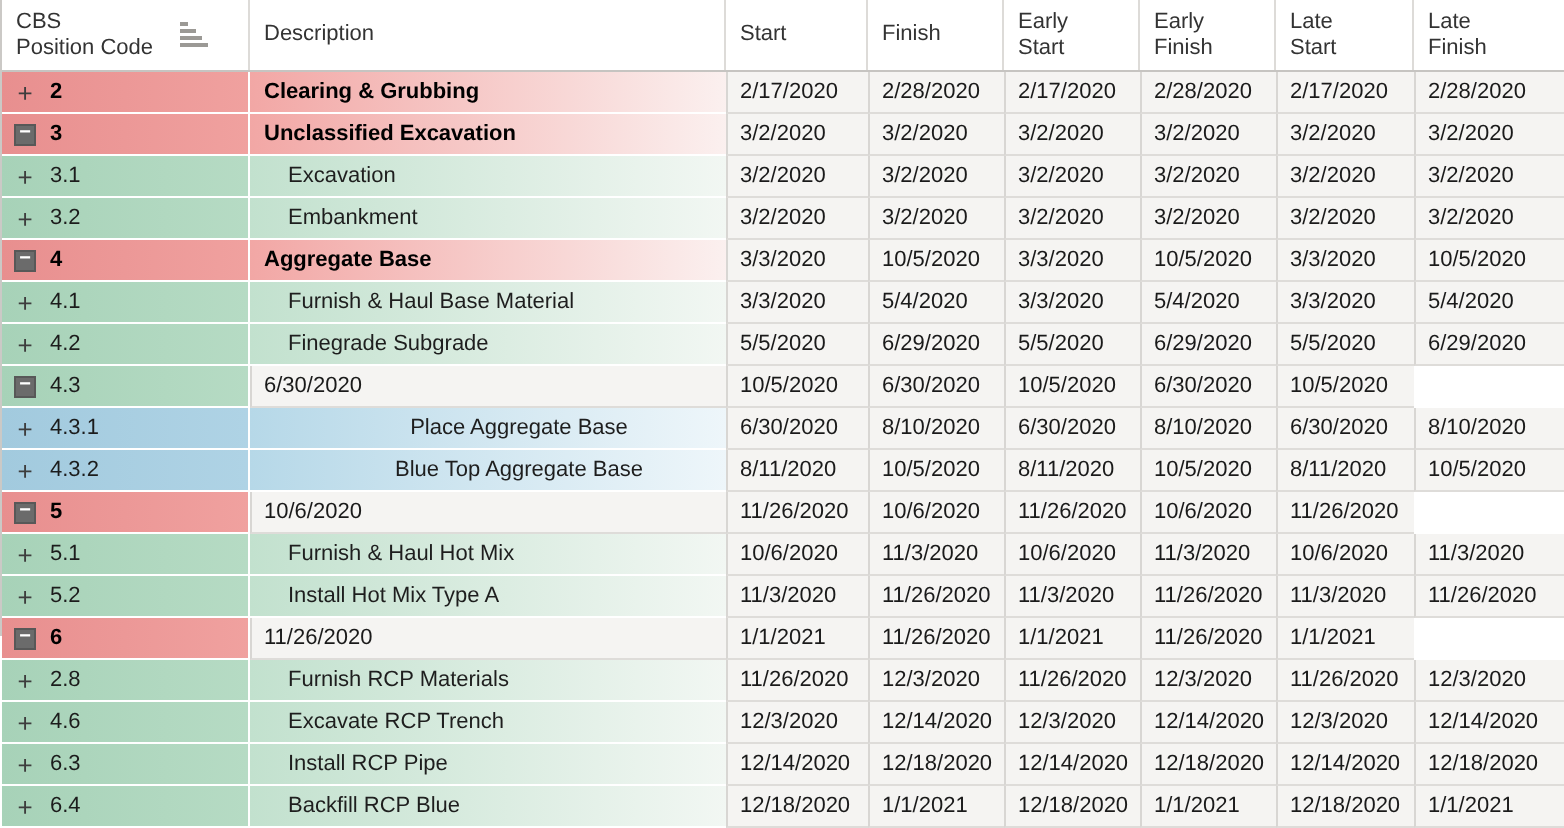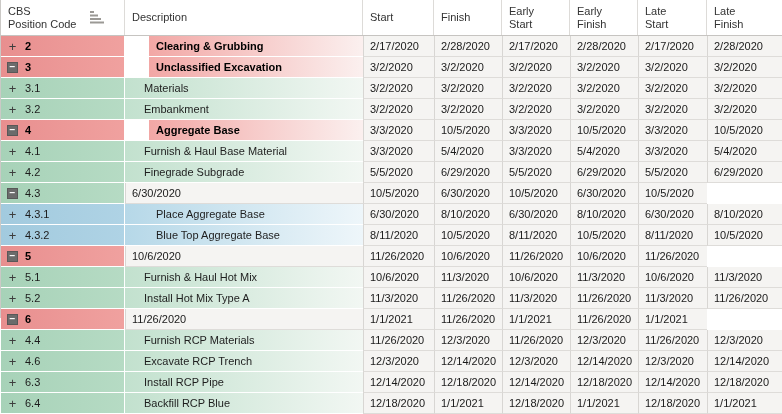--- a/index.html
+++ b/index.html
@@ -37,24 +37,24 @@
   .exp{
     width:11px;height:11px;flex:none;display:inline-flex;align-items:center;justify-content:center;
     margin-right:7px;line-height:1;cursor:default;
   }
   .plus{color:#3d3d3d;font-size:13px;font-weight:400;}
   .minus{background:#6b6b6b;border:1px solid #585858;color:#ffffff;font-size:10px;font-weight:700;box-sizing:border-box;}
   .ct{color:#1c1c1c;}
   .l1 .ct,.l1 .desc{font-weight:700;color:#000000;}
   .l1 .desc{padding-left:7px;}
   .l2 .desc{padding-left:19px;}
-  .l3 .desc{padding-left:31px;}
+  .l3 .desc{padding-left:31px;justify-content:center;}
   
   .pink  .code{background:linear-gradient(to right,#e88f8f,#f0a19f);}
-  .pink  .desc{background:linear-gradient(to right,#f2a7a5,#fbf0ef);margin-left:24px;}
+  .pink  .desc{background:linear-gradient(to right,#f2a7a5,#fbf0ef);}
   .green .code{background:linear-gradient(to right,#a7d2b8,#b6dbc4);}
   .green .desc{background:linear-gradient(to right,#c2e1ce,#f2f7f3);}
   .blue  .code{background:linear-gradient(to right,#a2cade,#afd3e5);}
   .blue  .desc{background:linear-gradient(to right,#b6d8e8,#eef6fa);}
 </style>
 </head>
 <body>
 
 <div class="grid">
   <div class="hdr">
@@ -125,21 +125,21 @@
     <div class="c d">3/2/2020</div>
     <div class="c d">3/2/2020</div>
     <div class="c d">3/2/2020</div>
   </div>
       <div class="r green l2">
     <div class="c code">
       <span class="exp plus">+</span>
       <span class="ct">3.1</span>
     </div>
     <div class="c desc">
-      <span>Materials</span>
+      <span>Excavation</span>
     </div>
     <div class="c d">3/2/2020</div>
     <div class="c d">3/2/2020</div>
     <div class="c d">3/2/2020</div>
     <div class="c d">3/2/2020</div>
     <div class="c d">3/2/2020</div>
     <div class="c d">3/2/2020</div>
   </div>
       <div class="r green l2">
     <div class="c code">
@@ -293,21 +293,21 @@
     <div class="c d">11/26/2020</div>
     <div class="c d">1/1/2021</div>
     <div class="c d">11/26/2020</div>
     <div class="c d">1/1/2021</div>
     <div class="c d">11/26/2020</div>
     <div class="c d">1/1/2021</div>
   </div>
       <div class="r green l2">
     <div class="c code">
       <span class="exp plus">+</span>
-      <span class="ct">4.4</span>
+      <span class="ct">2.8</span>
     </div>
     <div class="c desc">
       <span>Furnish RCP Materials</span>
     </div>
     <div class="c d">11/26/2020</div>
     <div class="c d">12/3/2020</div>
     <div class="c d">11/26/2020</div>
     <div class="c d">12/3/2020</div>
     <div class="c d">11/26/2020</div>
     <div class="c d">12/3/2020</div>

